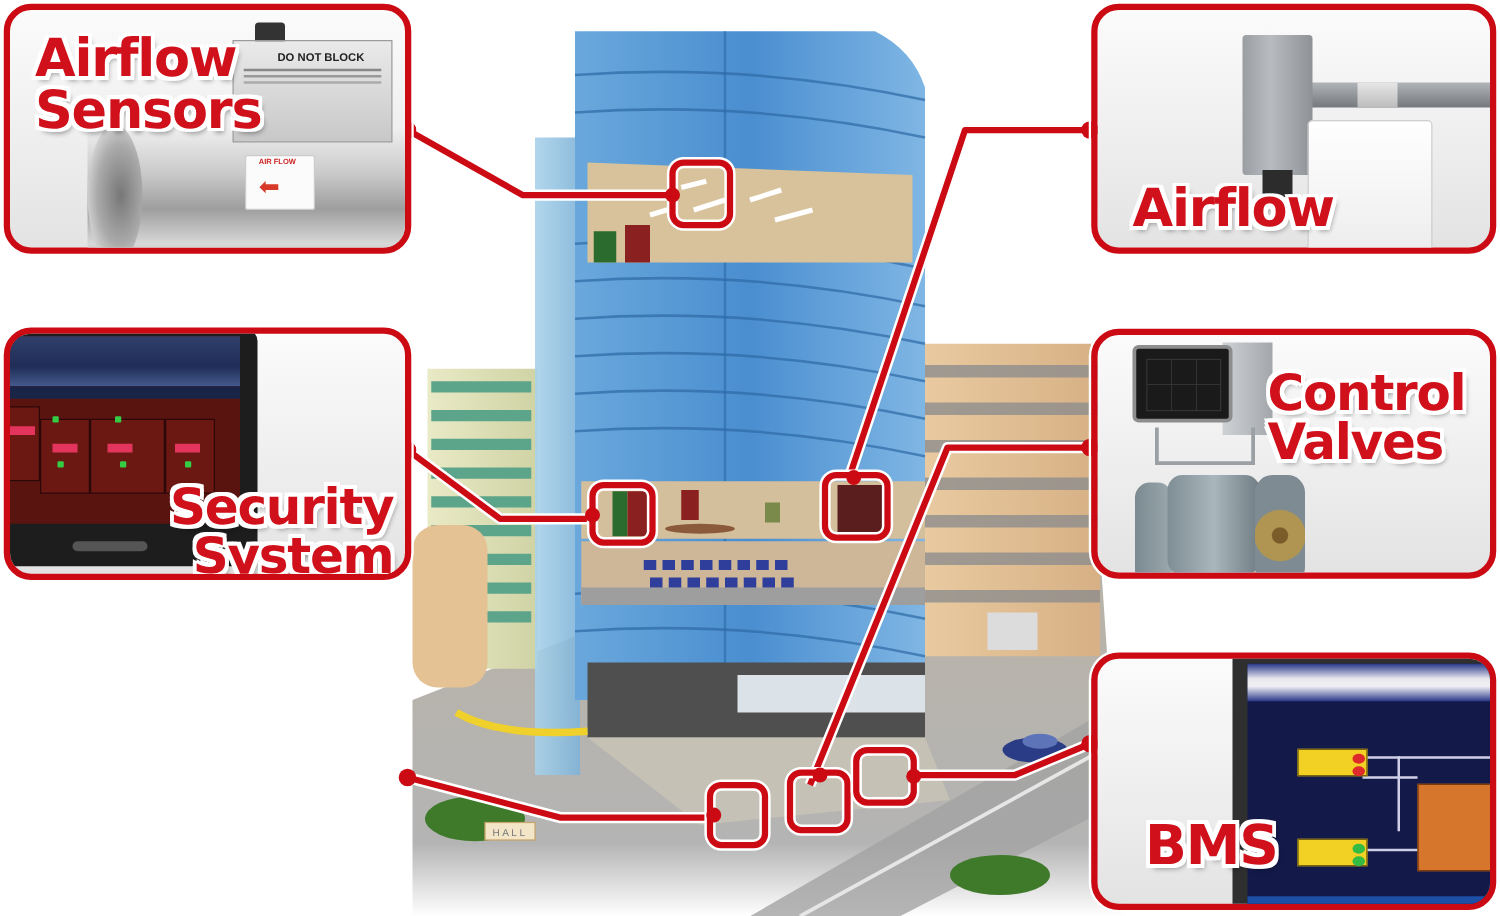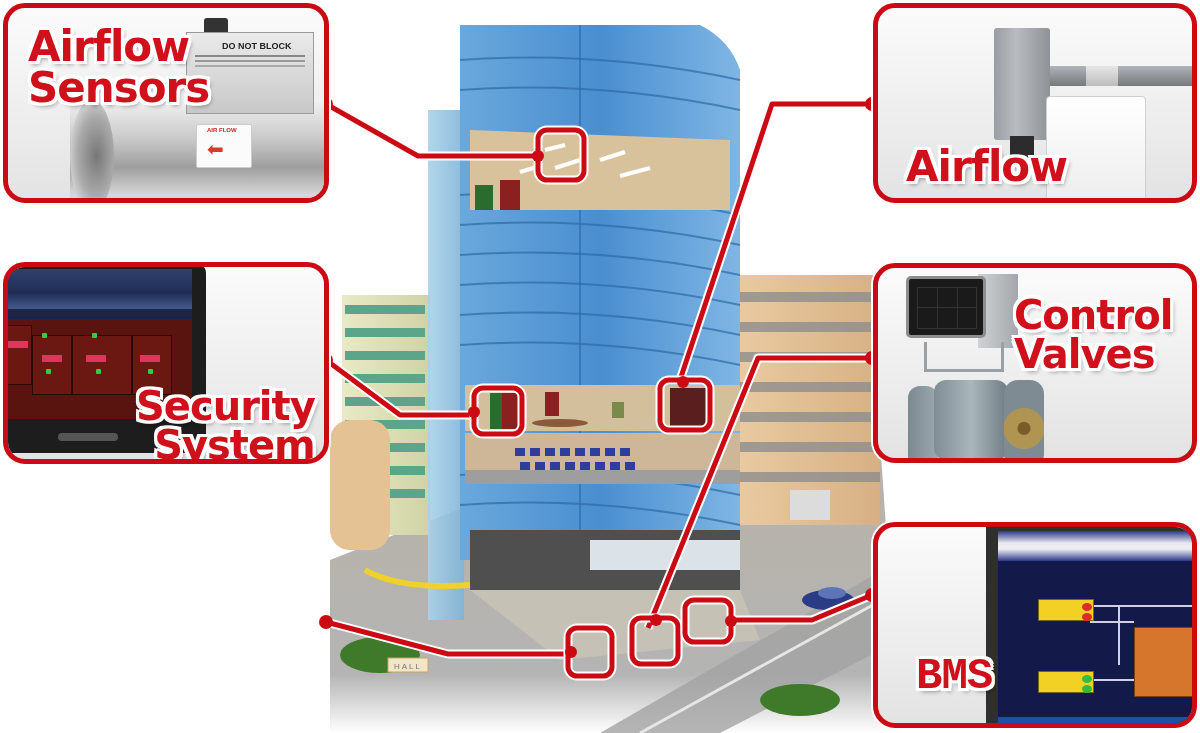--- a/index.html
+++ b/index.html
@@ -411,16 +411,16 @@
         <div class="bms-unit" style="left:40px; top:68px;"></div>
         <div class="bms-unit" style="left:40px; top:140px;"></div>
         <div class="bms-blob" style="left:84px; top:72px; background:#dd2a2a;"></div>
         <div class="bms-blob" style="left:84px; top:82px; background:#dd2a2a;"></div>
         <div class="bms-blob" style="left:84px; top:144px; background:#33bb44;"></div>
         <div class="bms-blob" style="left:84px; top:154px; background:#33bb44;"></div>
         <div class="bms-plant"></div>
         <div class="bms-footer"></div>
       </div>
     </div>
-    <div class="panel-label" style="left:38px; top:128px; font-size:44px;font-family:Liberation Mono, monospace;">BMS</div>
+    <div class="panel-label" style="left:38px; top:128px; font-size:44px;">BMS</div>
   </div>
 
 </div>
 
 </body></html>

